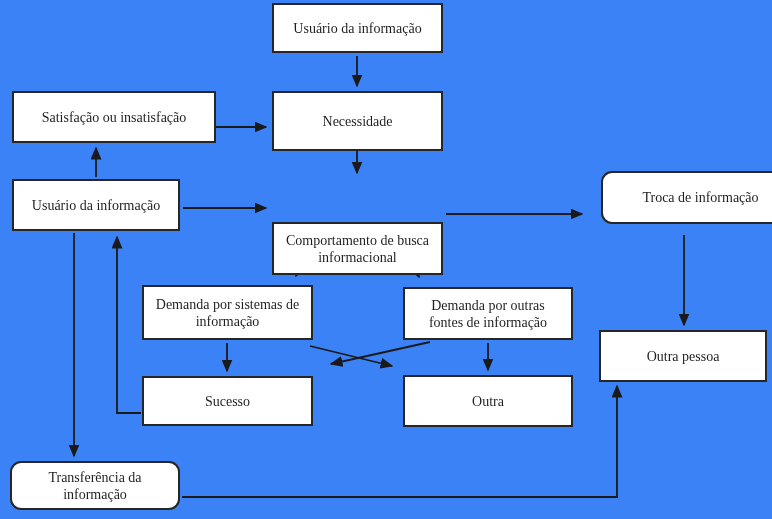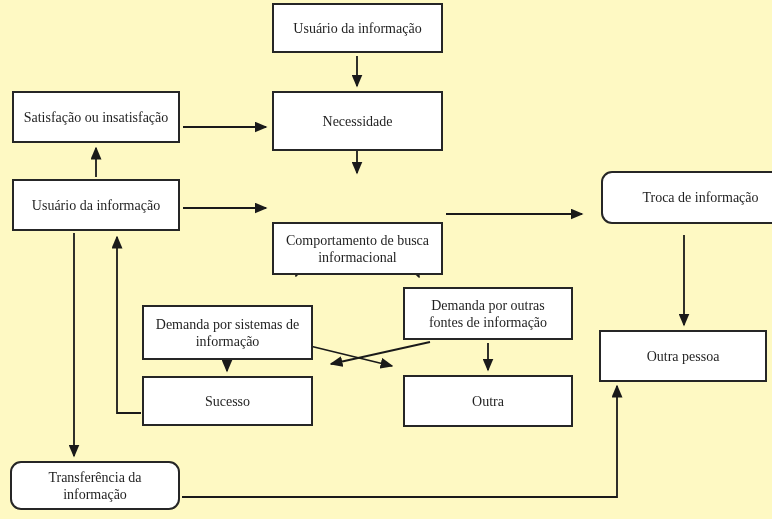--- a/index.html
+++ b/index.html
@@ -4,21 +4,21 @@
 <style>
   html, body {
     margin: 0;
     padding: 0;
     background: #ffffff;
   }
   #stage {
     position: relative;
     width: 772px;
     height: 519px;
-    background: #fef9c3;
+    background: #3b82f6;
     font-family: "Liberation Serif", "DejaVu Serif", serif;
     color: #1f1f1f;
     overflow: hidden;
   }
   #wires {
     position: absolute;
     left: 0; top: 0;
     width: 772px;
     height: 519px;
   }
@@ -33,26 +33,26 @@
     text-align: center;
     font-size: 14px;
     line-height: 17px;
     padding: 2px 8px;
   }
   .node.rounded {
     border-radius: 11px;
   }
   
   #n-usuario-top     { left:272px; top:3px;   width:171px; height:50px; }
-  #n-satisfacao      { left:12px;  top:91px;  width:168px; height:52px; }
+  #n-satisfacao      { left:12px;  top:91px;  width:204px; height:52px; }
   #n-necessidade     { left:272px; top:91px;  width:171px; height:60px; }
   #n-usuario-left    { left:12px;  top:179px; width:168px; height:52px; }
   #n-comportamento   { left:272px; top:178px; width:171px; height:53px;margin-top:44px; }
   #n-troca           { left:601px; top:171px; width:199px; height:53px; }
-  #n-demanda-sistemas{ left:142px; top:285px; width:171px; height:55px;margin-top:20px; }
+  #n-demanda-sistemas{ left:142px; top:285px; width:171px; height:55px; }
   #n-demanda-fontes  { left:403px; top:287px; width:170px; height:53px; }
   #n-sucesso         { left:142px; top:376px; width:171px; height:50px; }
   #n-falha           { left:403px; top:375px; width:170px; height:52px; }
   #n-outra-pessoa    { left:599px; top:330px; width:168px; height:52px;text-align:right; }
   #n-transferencia   { left:10px;  top:461px; width:170px; height:49px; }
 
   #wires line, #wires polyline {
     stroke: #1a1a1a;
     stroke-width: 1.8;
     fill: none;

